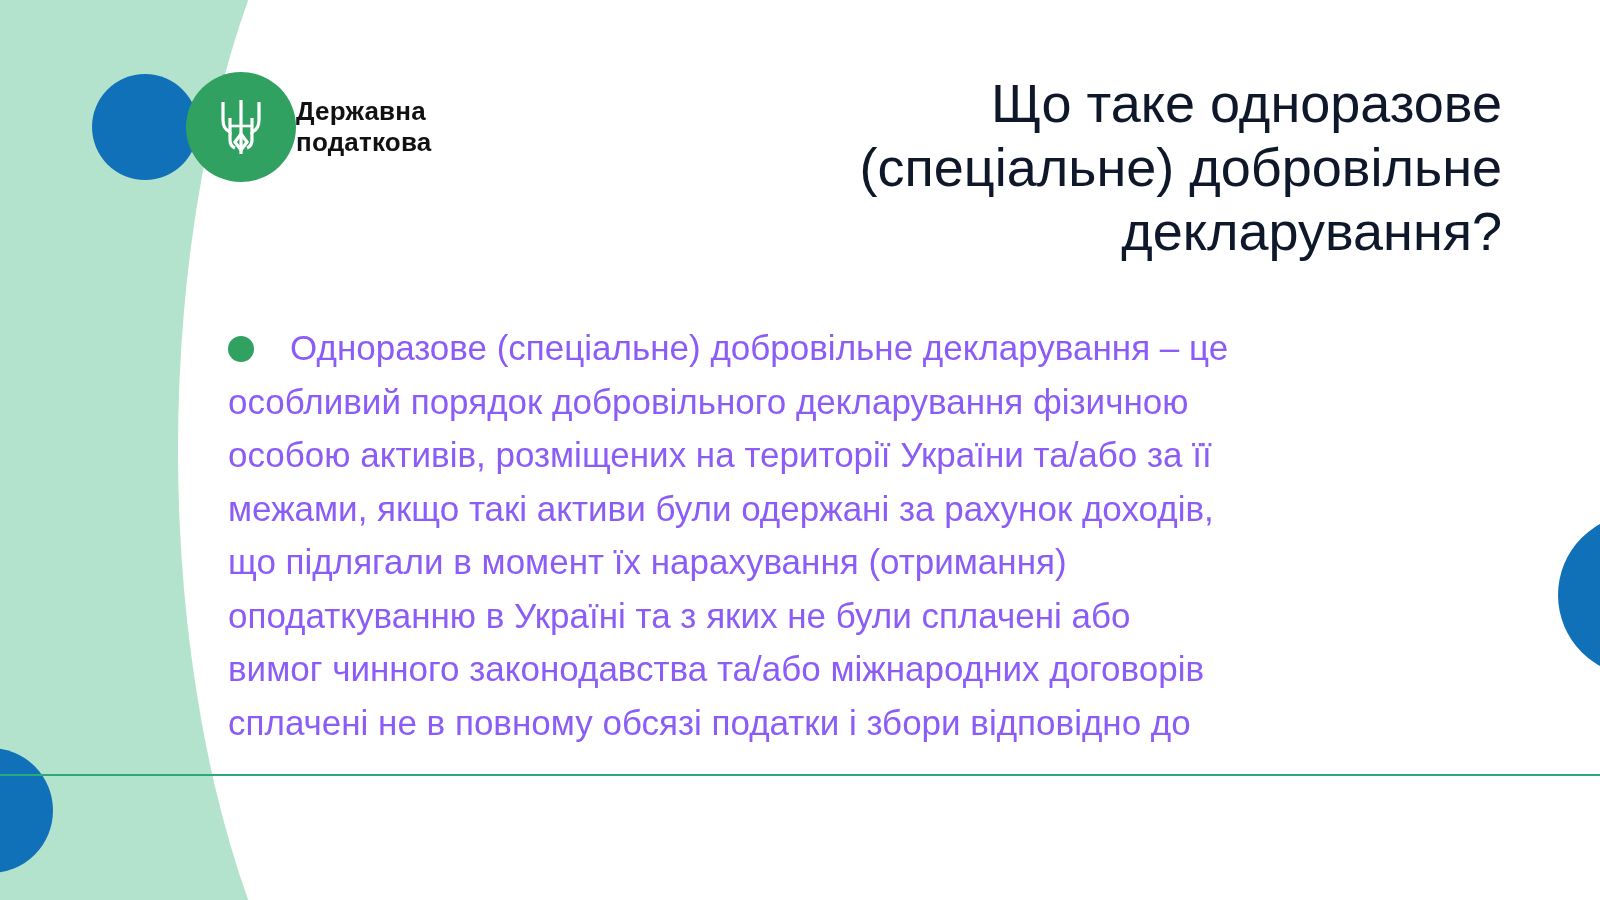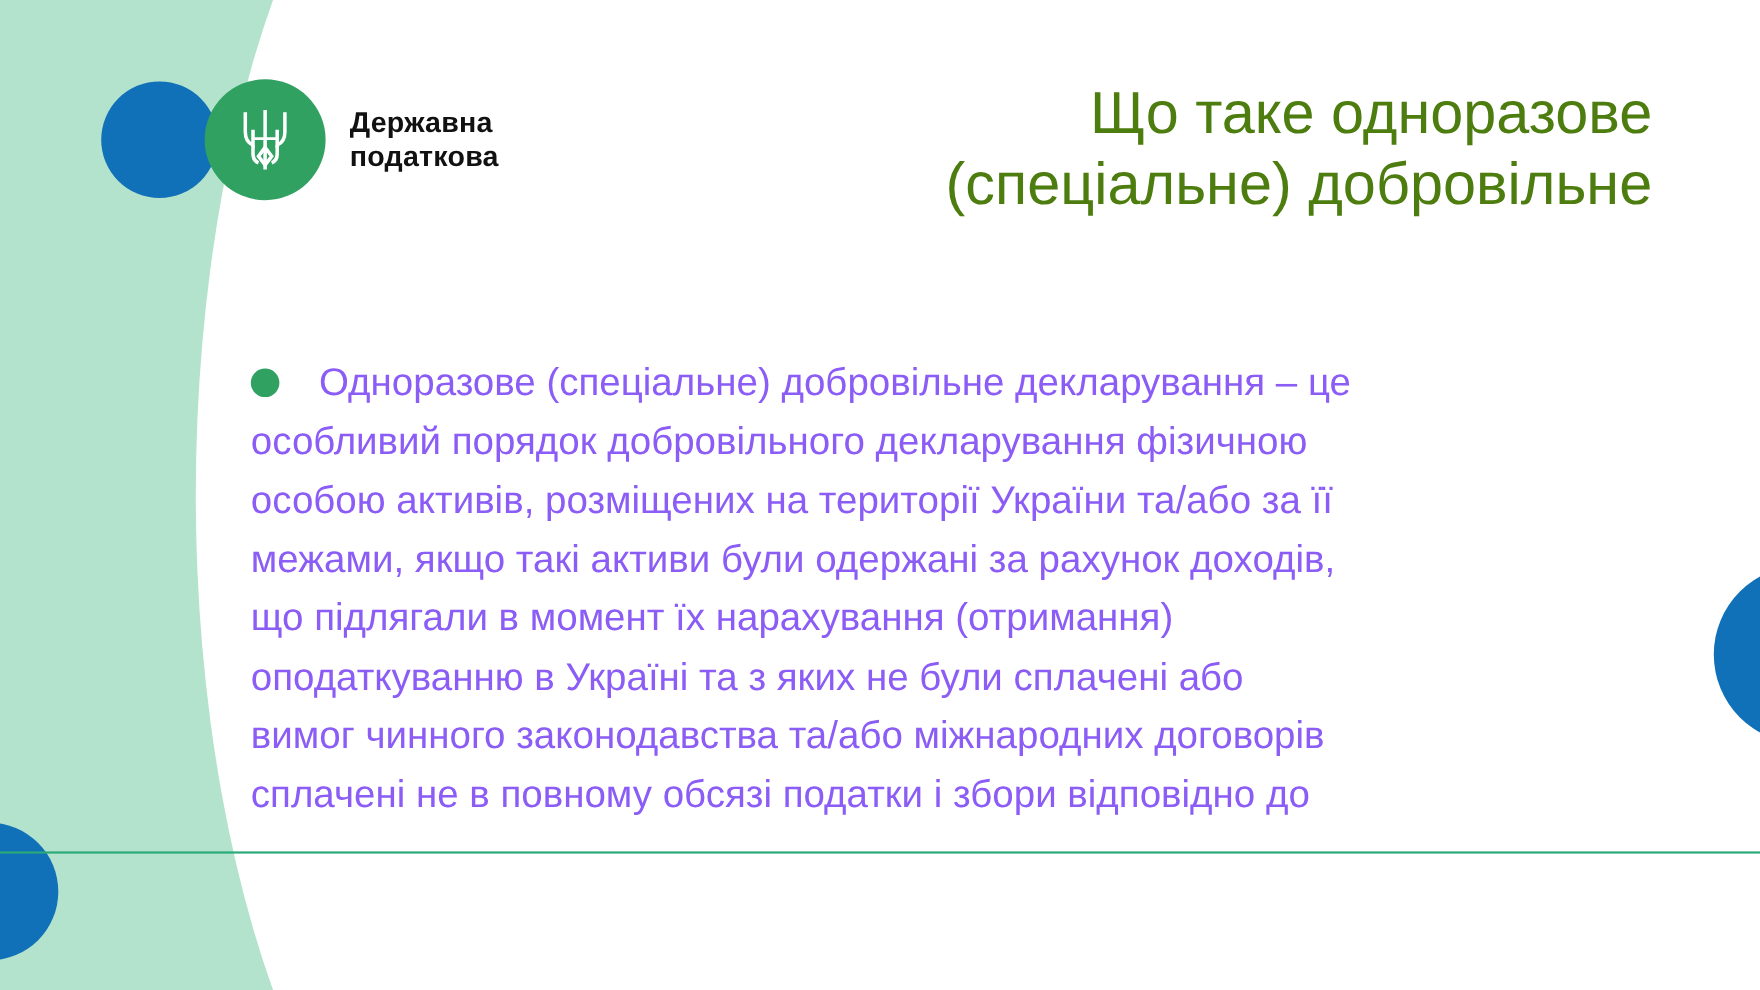--- a/index.html
+++ b/index.html
@@ -97,37 +97,36 @@
     flex: none;
     margin-left: -12px;
     display: flex;
     align-items: center;
     justify-content: center;
     position: relative;
     z-index: 2;
   }
   .logo-dot-green svg { display: block; }
   .logo-text {
-    margin-left: 22px;
     font-weight: bold;
     font-size: 26px;
     line-height: 1.18;
     color: #111111;
     letter-spacing: 0.2px;
     white-space: nowrap;
   }
 
   
   .title {
     position: absolute;
     right: 98px;
     top: 36px;
     width: 900px;
     text-align: right;
-    color: #4d7c0f;
+    color: #0f172a;
     font-size: 54px;
     line-height: 1.18;
     font-weight: normal;
     z-index: 5;
   }
 
   
   .body-block {
     position: absolute;
     left: 228px;
@@ -192,20 +191,21 @@
     </div>
     <div class="logo-text">
       <span>Державна</span><br>
       <span>податкова</span><br>
     </div>
   </div>
 
   <h1 class="title">
     <span>Що таке одноразове</span><br>
     <span>(спеціальне) добровільне</span><br>
+    <span>декларування?</span>
   </h1>
 
   <div class="body-block">
     <p class="bullet-row">
       <span class="bullet-dot"></span><span class="body-line first-line">Одноразове (спеціальне) добровільне декларування – це</span>
       <span class="body-line">особливий порядок добровільного декларування фізичною</span>
       <span class="body-line">особою активів, розміщених на території України та/або за її</span>
       <span class="body-line">межами, якщо такі активи були одержані за рахунок доходів,</span>
       <span class="body-line">що підлягали в момент їх нарахування (отримання)</span>
       <span class="body-line">оподаткуванню в Україні та з яких не були сплачені або</span>

